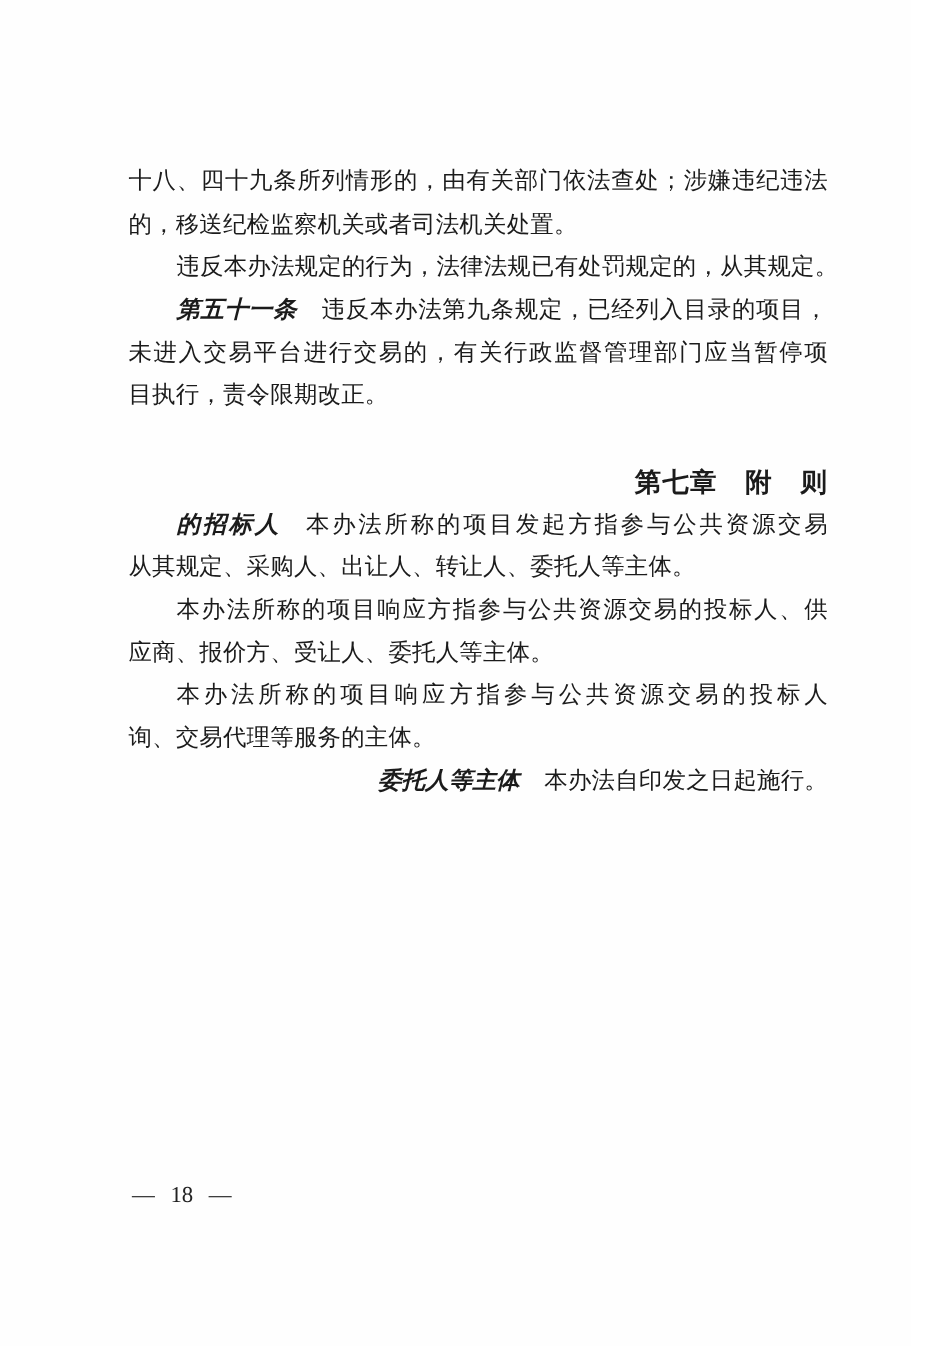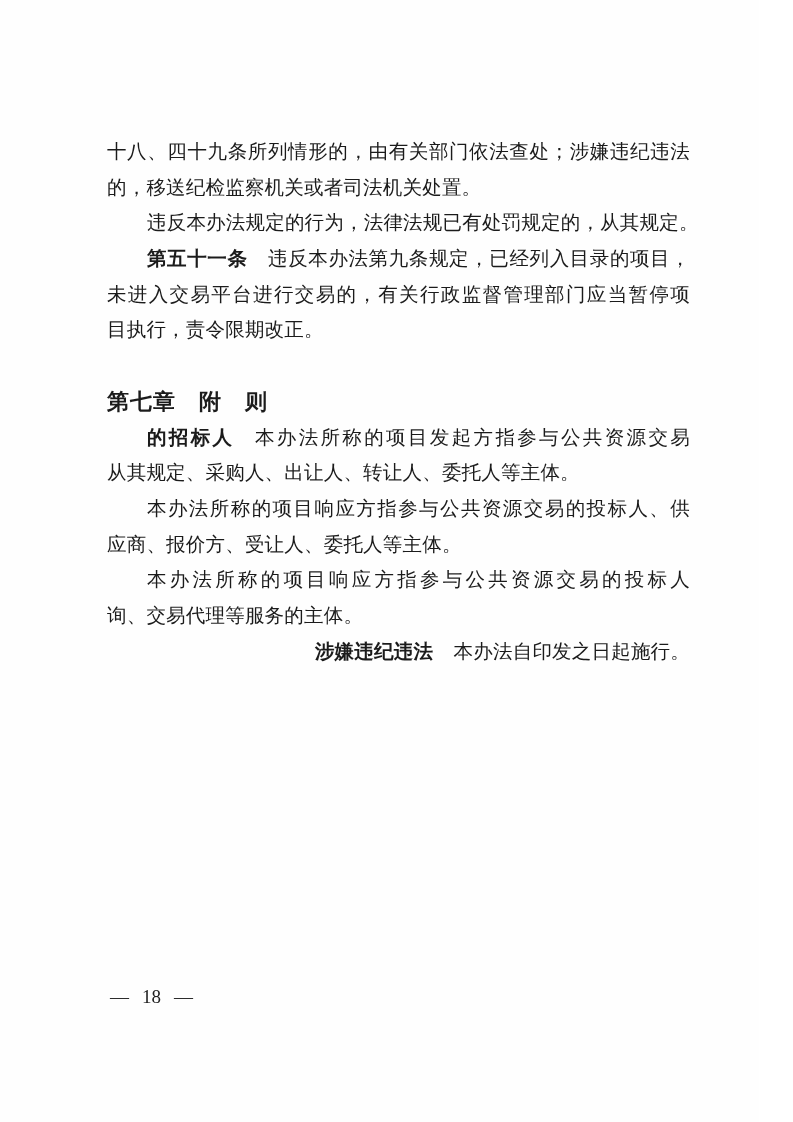--- a/index.html
+++ b/index.html
@@ -35,27 +35,28 @@
     text-align-last: justify;
     text-justify: inter-character;
   }
   .line.indent {
     padding-left: 40px;
     text-align: right;
   }
   .lead {
     font-weight: bold;
     margin-right: 1.05em;
+    font-style: italic;
   }
   .blank-line {
     height: 35.7px;
   }
   .chapter {
     height: 35.7px;
-    text-align: left;
+    text-align: right;
     font-weight: bold;
     font-size: 22px;
     letter-spacing: 1px;
   }
   .footer {
     position: absolute;
     left: 110px;
     top: 986px;
     display: flex;
     align-items: center;
@@ -117,21 +118,21 @@
 
     <div class="line justify indent">
       <span>本办法所称的项目响应方指参与公共资源交易的投标人</span>
     </div>
 
     <div class="line">
       <span>询、交易代理等服务的主体。</span>
     </div>
 
     <div class="line indent">
-      <span class="lead">涉嫌违纪违法</span><span>本办法自印发之日起施行。</span>
+      <span class="lead">委托人等主体</span><span>本办法自印发之日起施行。</span>
     </div>
 
   </div>
 
   <div class="footer">
     <span>—</span>
     <span>18</span>
     <span>—</span>
   </div>
 

